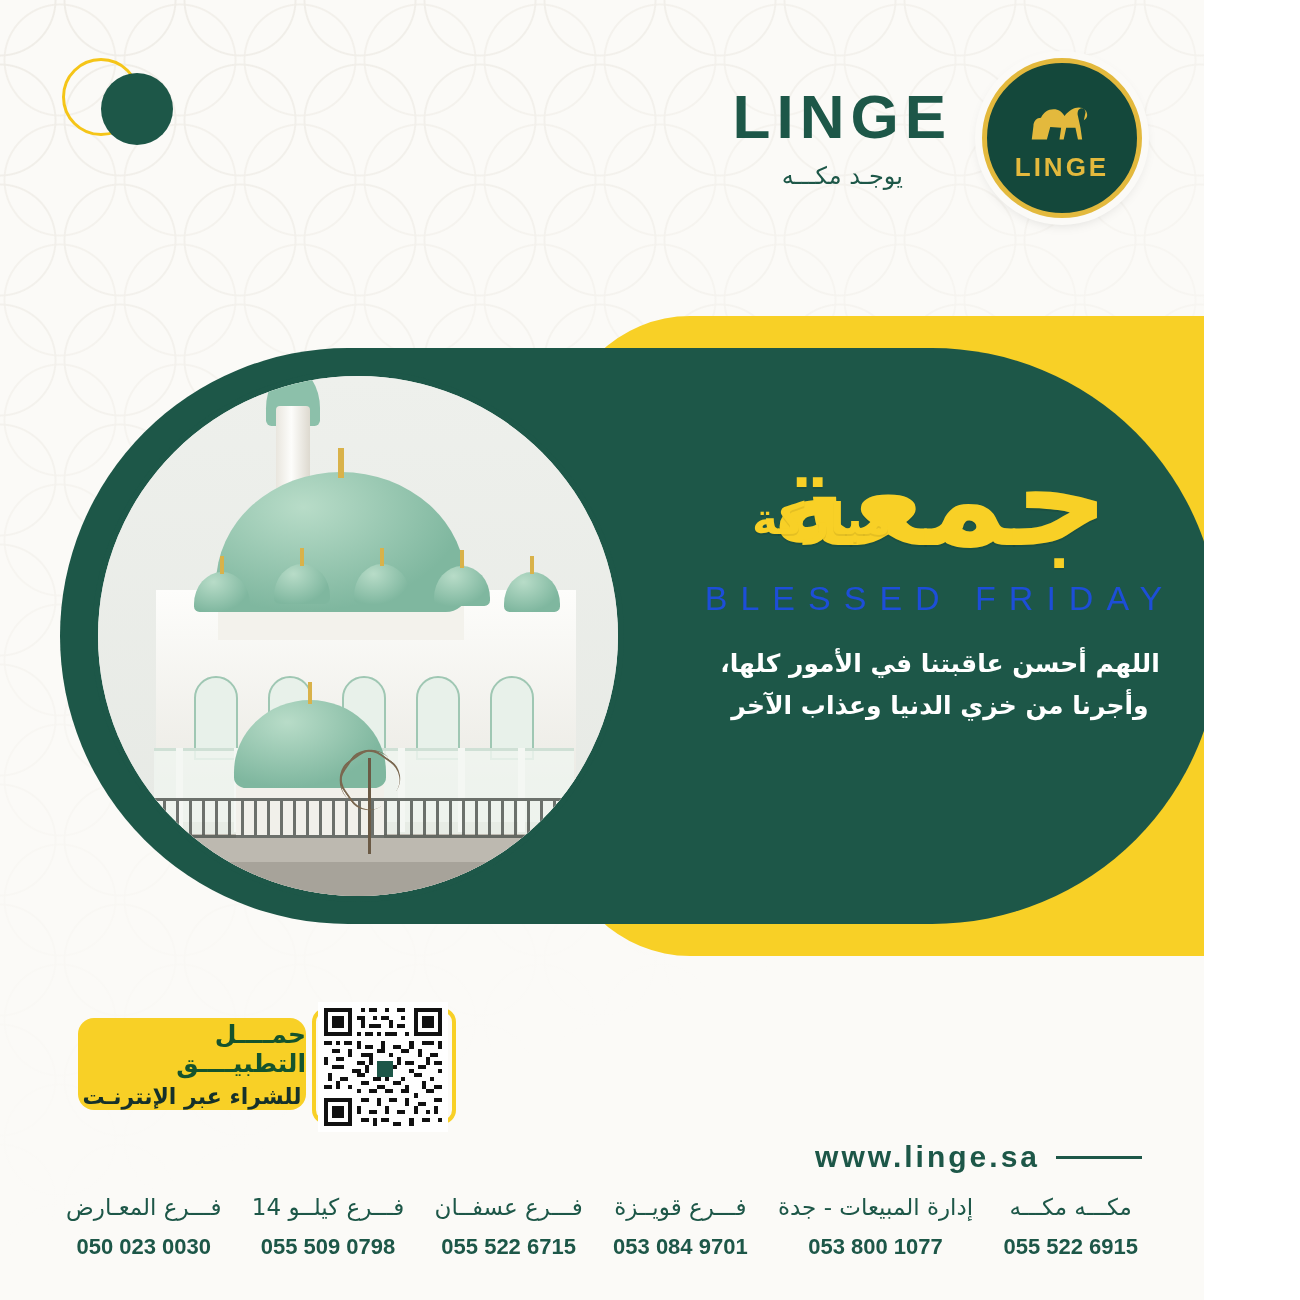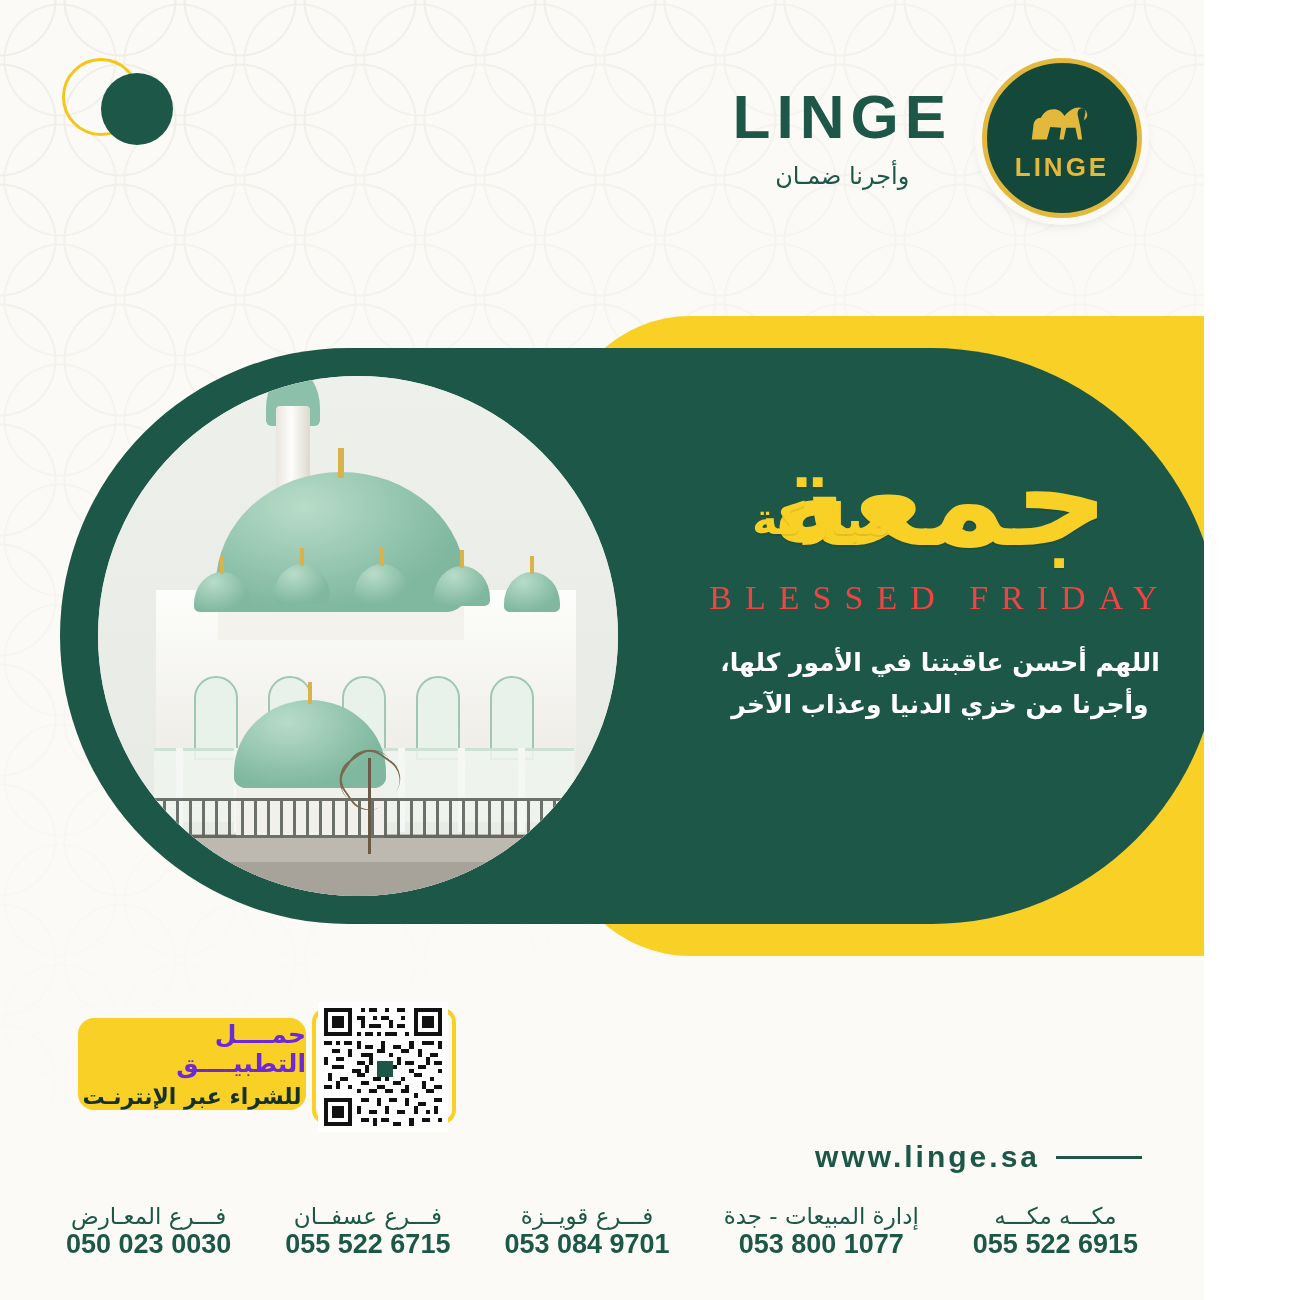--- a/index.html
+++ b/index.html
@@ -186,38 +186,38 @@
     position: relative;
     font-size: 132px; color: #f8d026; font-weight: 700; line-height: 1.05;
     text-shadow: 0 2px 0 rgba(0,0,0,.08);
   }
   .greet-ar .mubaraka {
     position: absolute; left: 112px; top: 66px;
     font-size: 44px; color: #f8d026; font-weight: 700;
   }
   .greet-en {
     margin-top: 10px;
-    font-size: 34px; letter-spacing: 13px; color: #ef4444; direction: ltr;
-    font-family: Liberation Serif, serif;
+    font-size: 34px; letter-spacing: 13px; color: #1d4ed8; direction: ltr;
+    font-family: Liberation Sans, sans-serif;
     text-align: center;
   }
   .dua {
     margin-top: 26px; font-size: 25px; color: #ffffff; line-height: 1.62;
     font-weight: 600;
   }
 
   
   .app-pill {
     position: absolute; left: 78px; top: 1018px;
     width: 228px; height: 92px; border-radius: 16px;
     background: #f8d026;
     display: flex; flex-direction: column; align-items: center; justify-content: center;
     direction: rtl; gap: 6px;
   }
-  .app-pill .l1 { font-size: 25px; font-weight: 700; color: #6d28d9; letter-spacing: 2px; }
+  .app-pill .l1 { font-size: 25px; font-weight: 700; color: #14532d; letter-spacing: 2px; }
   .app-pill .l2 { font-size: 22px; font-weight: 700; color: #15312a; }
   .qr-wrap {
     position: absolute; left: 312px; top: 1008px;
     width: 144px; height: 116px;
   }
   .qr-frame {
     position: absolute; inset: 0;
     border: 4px solid #f8d026; border-radius: 14px;
   }
   .qr-code {
@@ -242,39 +242,39 @@
     position: absolute; left: 62px; right: 62px; bottom: 40px;
     display: flex; flex-direction: row-reverse; justify-content: space-between;
     direction: rtl;
   }
   .branch { text-align: center; padding: 0 4px; }
   .branch .name {
     font-size: 23px; color: #1d5748; font-weight: 400; letter-spacing: 1px;
     white-space: nowrap;
   }
   .branch .phone {
-    margin-top: 0; font-size: 27px; color: #1d5748; font-weight: 700;
+    margin-top: 14px; font-size: 22px; color: #1d5748; font-weight: 700;
     direction: ltr; font-family: "Liberation Sans", sans-serif;
   }
 </style>
 </head>
 <body>
 
 <div class="canvas">
 
   <div class="pattern"></div>
   <div class="pattern-fade"></div>
 
   <div class="deco-ring"></div>
   <div class="deco-dot"></div>
 
   <div class="brand">
     <div class="brand-text">
       <div class="brand-name">LINGE</div>
-      <div class="brand-sub">وأجرنا ضمـان</div>
+      <div class="brand-sub">يوجـد مكـــه</div>
     </div>
     <div class="brand-badge">
       <svg class="badge-camel" viewBox="0 0 100 64">
         <path d="M14 54 L16 38 C16 32 20 28 25 28 C28 22 33 18 40 18 C46 18 50 21 53 26
                  C58 20 64 16 70 16 C76 16 80 20 80 25 C80 28 78 30 76 31 L78 22
                  C78 18 75 16 72 17 C69 18 68 22 69 26 L72 40 L74 54 L69 54 L66 40
                  L55 40 L52 54 L47 54 L49 40 L36 39 L32 54 Z" fill="#e3b93d"></path>
       </svg>
       <div class="badge-word">LINGE</div>
     </div>
@@ -461,20 +461,24 @@
     <span class="url">www.linge.sa</span>
     <span class="rule"></span>
   </div>
 
   <div class="branches">
     <div class="branch">
       <div class="name">فـــرع المعـارض</div>
       <div class="phone">050 023 0030</div>
     </div>
     <div class="branch">
+      <div class="name">فـــرع كيلــو 14</div>
+      <div class="phone">055 509 0798</div>
+    </div>
+    <div class="branch">
       <div class="name">فـــرع عسفــان</div>
       <div class="phone">055 522 6715</div>
     </div>
     <div class="branch">
       <div class="name">فـــرع قويــزة</div>
       <div class="phone">053 084 9701</div>
     </div>
     <div class="branch">
       <div class="name">إدارة المبيعات - جدة</div>
       <div class="phone">053 800 1077</div>

